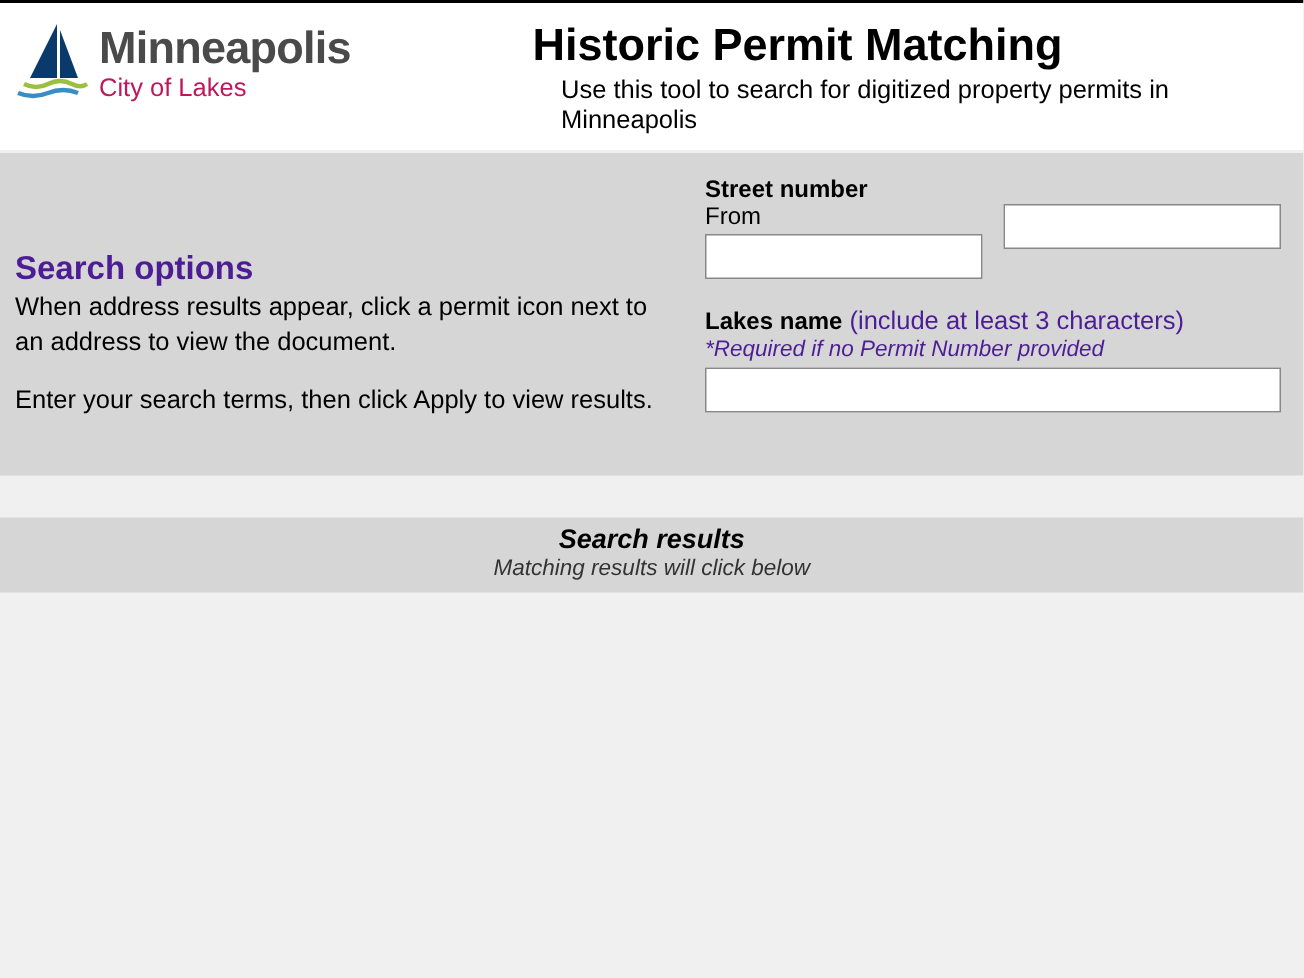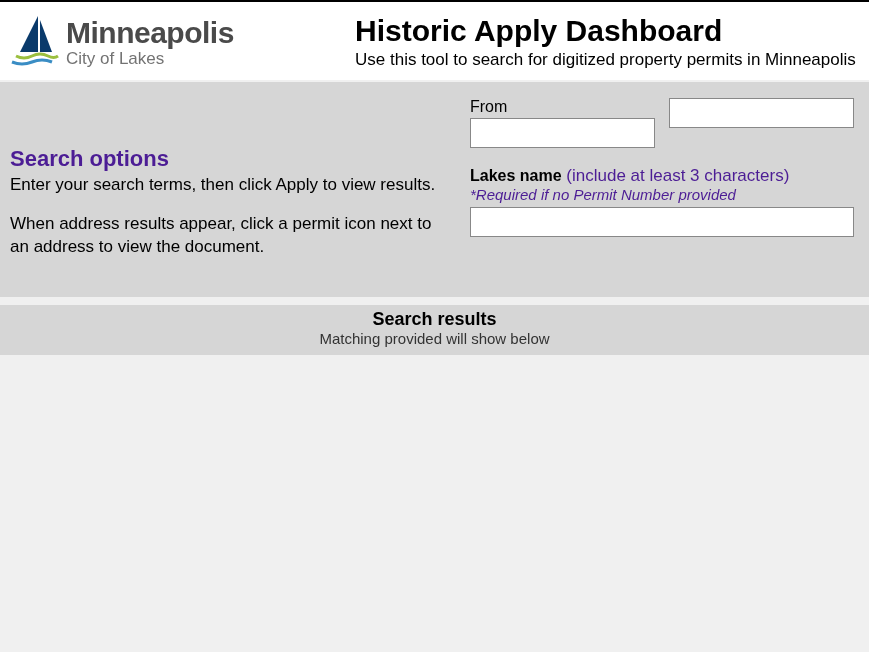--- a/index.html
+++ b/index.html
@@ -37,35 +37,36 @@
       line-height: 1;
     }
     .logo-city {
       font-size: 30px;
       font-weight: 600;
       color: #4a4a4a;
       letter-spacing: -0.5px;
     }
     .logo-tagline {
       font-size: 17px;
-      color: #737373;
+      color: #be185d;
       margin-top: 2px;
     }
     .title-block {
       flex: 1;
     }
     .page-title {
       font-size: 30px;
       font-weight: 700;
       color: #000;
       margin-bottom: 2px;
     }
     .page-subtitle {
       font-size: 17px;
       color: #000;
+      margin-left: 19px;
     }
     .search-panel {
       background: #d6d6d6;
       padding: 16px 10px 22px 10px;
       display: flex;
       gap: 20px;
       margin-top: 2px;
     }
     .search-left {
       width: 440px;
@@ -129,23 +130,24 @@
       font-style: italic;
       font-size: 15px;
       margin-top: 0px;
       margin-bottom: 4px;
     }
     .input-street-name {
       width: 384px;
     }
     .results-panel {
       background: #d6d6d6;
-      margin-top: 8px;
+      margin-top: 28px;
       text-align: center;
       padding: 4px 0 8px 0;
+      font-style: italic;
     }
     .results-title {
       font-size: 18px;
       font-weight: 700;
       color: #000;
     }
     .results-sub {
       font-size: 15px;
       color: #333;
     }
@@ -160,35 +162,36 @@
       <path d="M 30 6 L 30 38 L 42 38 Z" fill="#0a3a6b"></path>
       <path d="M 6 42 Q 14 46 22 42 Q 30 38 38 42 Q 44 45 48 42" stroke="#9bbf3f" stroke-width="3" fill="none"></path>
       <path d="M 2 48 Q 12 52 22 48 Q 32 44 42 48" stroke="#3a8dc4" stroke-width="3" fill="none"></path>
     </svg>
     <div class="logo-text">
       <span class="logo-city">Minneapolis</span>
       <span class="logo-tagline">City of Lakes</span>
     </div>
   </div>
   <div class="title-block">
-    <div class="page-title">Historic Apply Dashboard</div>
+    <div class="page-title">Historic Permit Matching</div>
     <div class="page-subtitle">Use this tool to search for digitized property permits in Minneapolis</div>
   </div>
 </div>
 
 <div class="search-panel">
   <div class="search-left">
     <div class="search-options-title">Search options</div>
     <div class="search-options-text">
+      <p>When address results appear, click a permit icon next to an address to view the document.</p>
       <p>Enter your search terms, then click Apply to view results.</p>
-      <p>When address results appear, click a permit icon next to an address to view the document.</p>
     </div>
   </div>
   <div class="search-right">
     <div class="field-group">
+      <div class="group-label">Street number</div>
       <div class="subfield-row">
         <div class="subfield">
           <span class="sublabel">From</span>
           <input type="text" class="text-input input-from" style="">
         </div>
         <div class="subfield">
           <input type="text" class="text-input input-to" style="">
         </div>
       </div>
     </div>
@@ -197,14 +200,14 @@
         <span class="group-label">Lakes name</span><span class="name-hint"> (include at least 3 characters)</span>
       </div>
       <div class="required-note">*Required if no Permit Number provided</div>
       <input type="text" class="text-input input-street-name" style="">
     </div>
   </div>
 </div>
 
 <div class="results-panel">
   <div class="results-title">Search results</div>
-  <div class="results-sub">Matching provided will show below</div>
+  <div class="results-sub">Matching results will click below</div>
 </div>
 
 </body></html>

